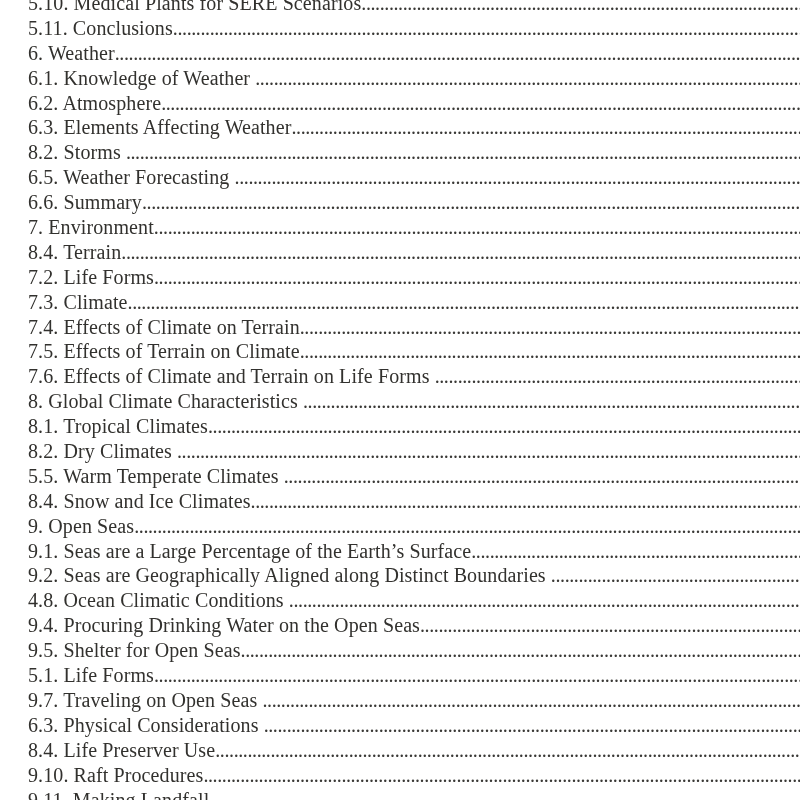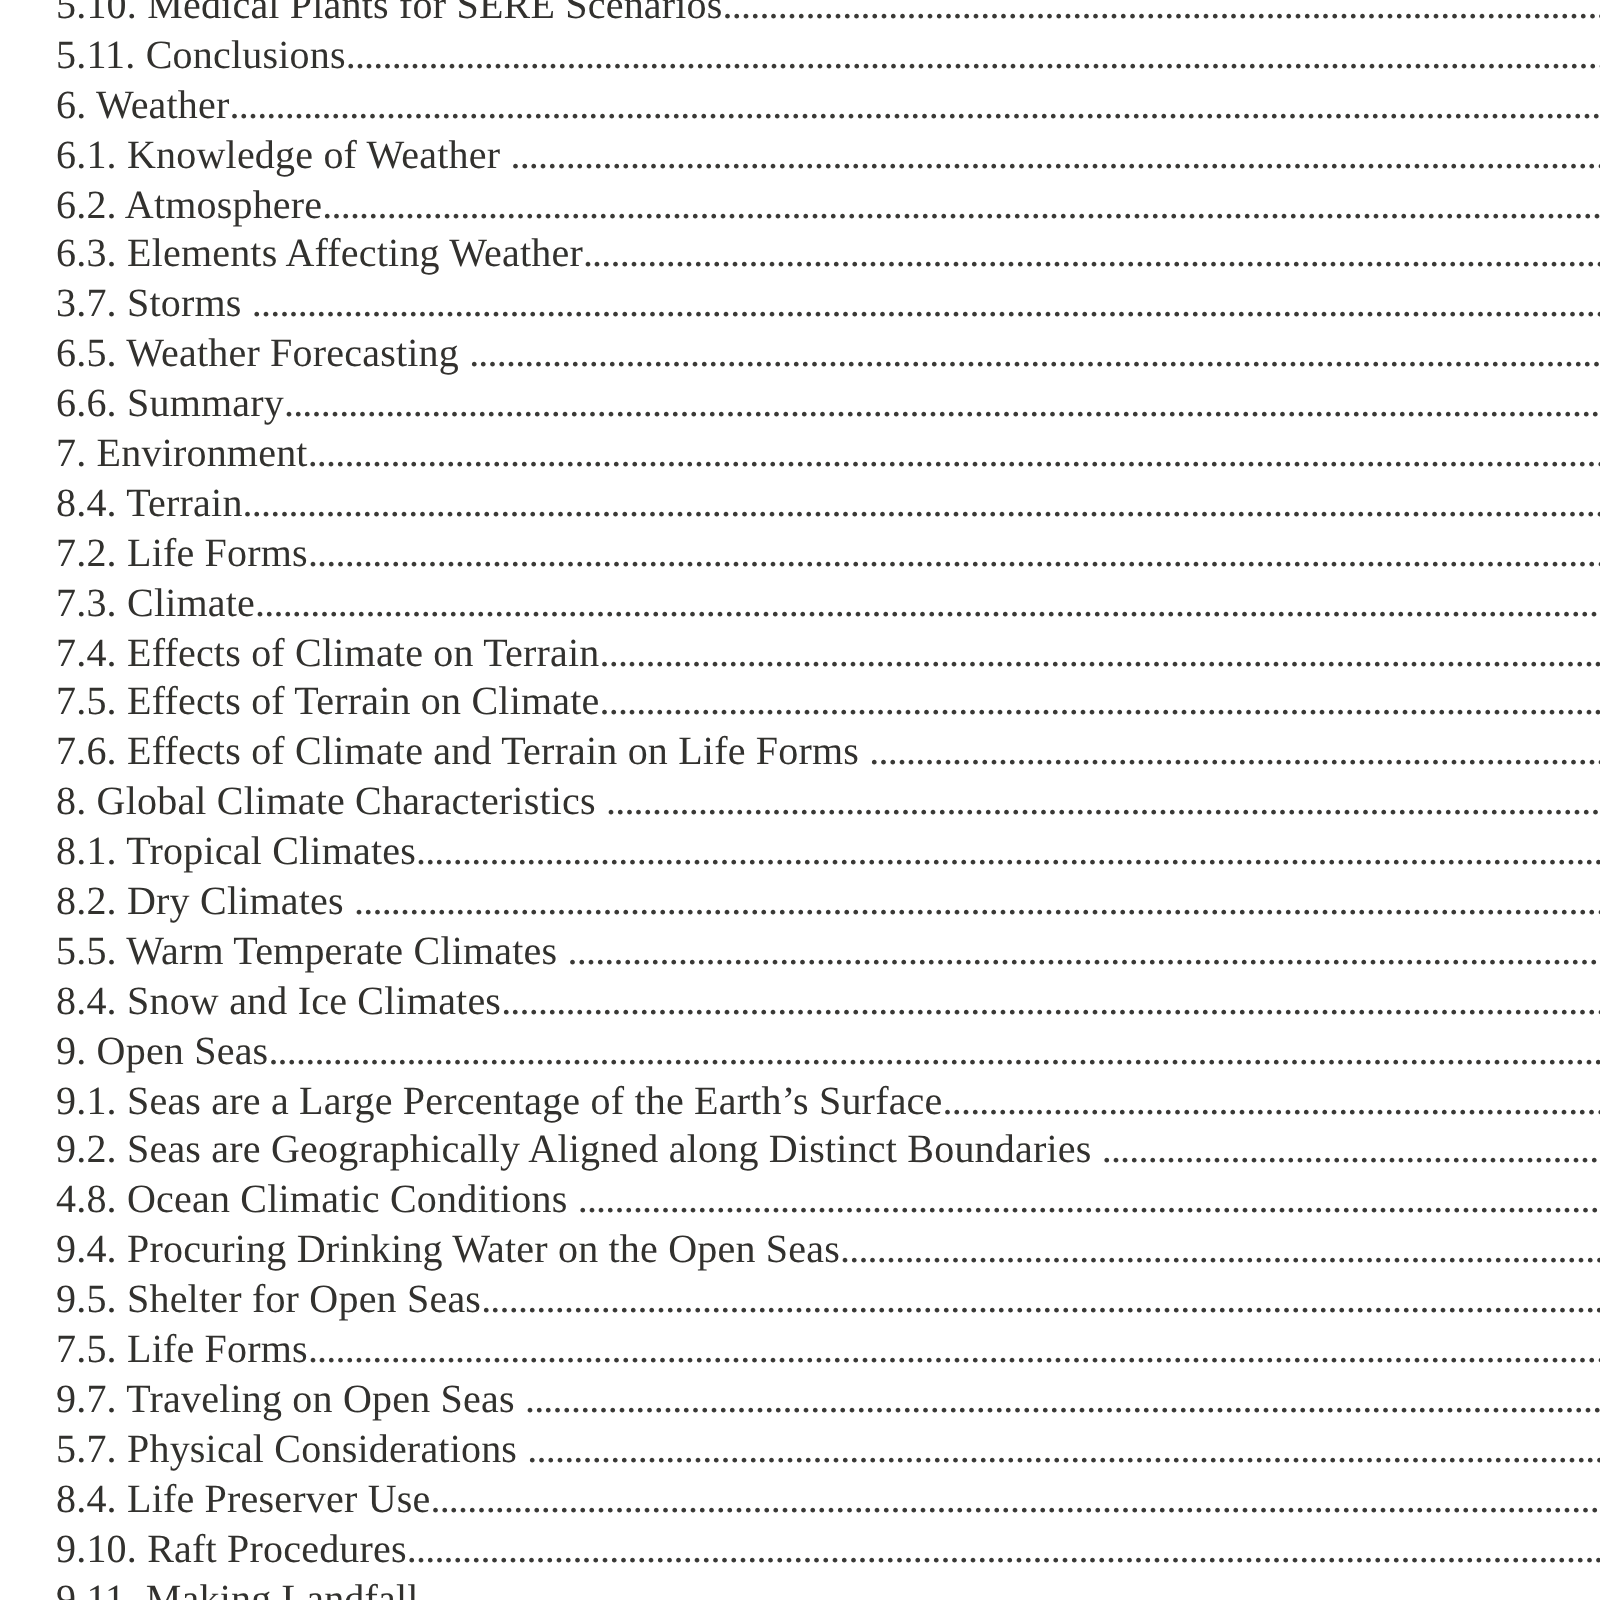--- a/index.html
+++ b/index.html
@@ -50,21 +50,21 @@
   <div class="toc-row"><span class="toc-label">5.11. Conclusions</span><span class="toc-dots">....................................................................................................................................................................................................................................................................</span></div>
 
   <div class="toc-row"><span class="toc-label">6. Weather</span><span class="toc-dots">....................................................................................................................................................................................................................................................................</span></div>
 
   <div class="toc-row"><span class="toc-label">6.1. Knowledge of Weather </span><span class="toc-dots">....................................................................................................................................................................................................................................................................</span></div>
 
   <div class="toc-row"><span class="toc-label">6.2. Atmosphere</span><span class="toc-dots">....................................................................................................................................................................................................................................................................</span></div>
 
   <div class="toc-row"><span class="toc-label">6.3. Elements Affecting Weather</span><span class="toc-dots">....................................................................................................................................................................................................................................................................</span></div>
 
-  <div class="toc-row"><span class="toc-label">3.7. Storms </span><span class="toc-dots">....................................................................................................................................................................................................................................................................</span></div>
+  <div class="toc-row"><span class="toc-label">8.2. Storms </span><span class="toc-dots">....................................................................................................................................................................................................................................................................</span></div>
 
   <div class="toc-row"><span class="toc-label">6.5. Weather Forecasting </span><span class="toc-dots">....................................................................................................................................................................................................................................................................</span></div>
 
   <div class="toc-row"><span class="toc-label">6.6. Summary</span><span class="toc-dots">....................................................................................................................................................................................................................................................................</span></div>
 
   <div class="toc-row"><span class="toc-label">7. Environment</span><span class="toc-dots">....................................................................................................................................................................................................................................................................</span></div>
 
   <div class="toc-row"><span class="toc-label">8.4. Terrain</span><span class="toc-dots">....................................................................................................................................................................................................................................................................</span></div>
 
   <div class="toc-row"><span class="toc-label">7.2. Life Forms</span><span class="toc-dots">....................................................................................................................................................................................................................................................................</span></div>
@@ -92,25 +92,25 @@
   <div class="toc-row"><span class="toc-label">9.1. Seas are a Large Percentage of the Earth’s Surface</span><span class="toc-dots">....................................................................................................................................................................................................................................................................</span></div>
 
   <div class="toc-row"><span class="toc-label">9.2. Seas are Geographically Aligned along Distinct Boundaries </span><span class="toc-dots">....................................................................................................................................................................................................................................................................</span></div>
 
   <div class="toc-row"><span class="toc-label">4.8. Ocean Climatic Conditions </span><span class="toc-dots">....................................................................................................................................................................................................................................................................</span></div>
 
   <div class="toc-row"><span class="toc-label">9.4. Procuring Drinking Water on the Open Seas</span><span class="toc-dots">....................................................................................................................................................................................................................................................................</span></div>
 
   <div class="toc-row"><span class="toc-label">9.5. Shelter for Open Seas</span><span class="toc-dots">....................................................................................................................................................................................................................................................................</span></div>
 
-  <div class="toc-row"><span class="toc-label">7.5. Life Forms</span><span class="toc-dots">....................................................................................................................................................................................................................................................................</span></div>
+  <div class="toc-row"><span class="toc-label">5.1. Life Forms</span><span class="toc-dots">....................................................................................................................................................................................................................................................................</span></div>
 
   <div class="toc-row"><span class="toc-label">9.7. Traveling on Open Seas </span><span class="toc-dots">....................................................................................................................................................................................................................................................................</span></div>
 
-  <div class="toc-row"><span class="toc-label">5.7. Physical Considerations </span><span class="toc-dots">....................................................................................................................................................................................................................................................................</span></div>
+  <div class="toc-row"><span class="toc-label">6.3. Physical Considerations </span><span class="toc-dots">....................................................................................................................................................................................................................................................................</span></div>
 
   <div class="toc-row"><span class="toc-label">8.4. Life Preserver Use</span><span class="toc-dots">....................................................................................................................................................................................................................................................................</span></div>
 
   <div class="toc-row"><span class="toc-label">9.10. Raft Procedures</span><span class="toc-dots">....................................................................................................................................................................................................................................................................</span></div>
 
   <div class="toc-row"><span class="toc-label">9.11. Making Landfall</span><span class="toc-dots">....................................................................................................................................................................................................................................................................</span></div>
 </div>
 </div>
 
 </body></html>

